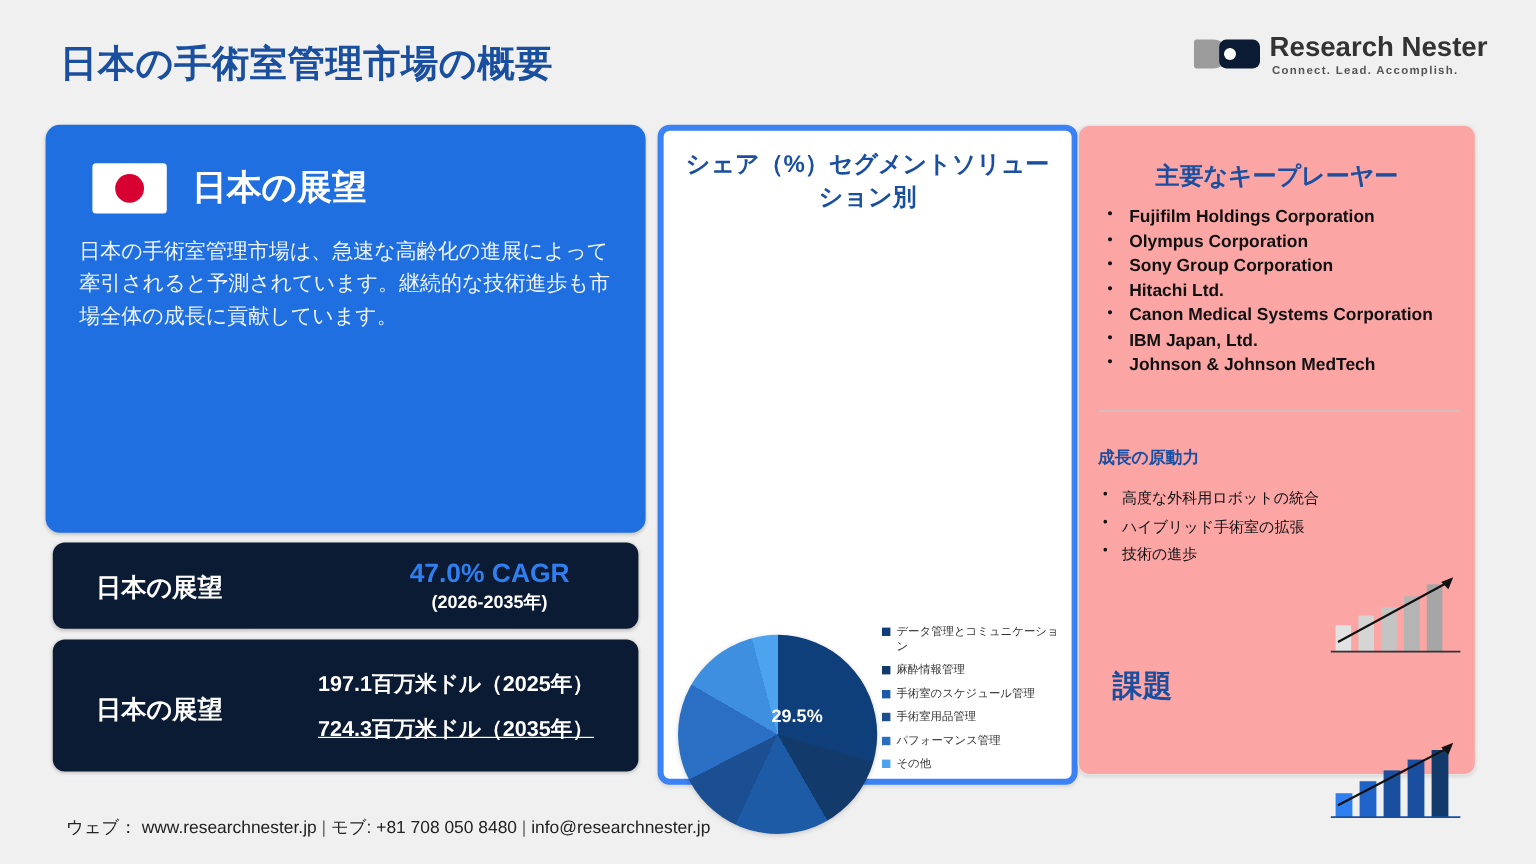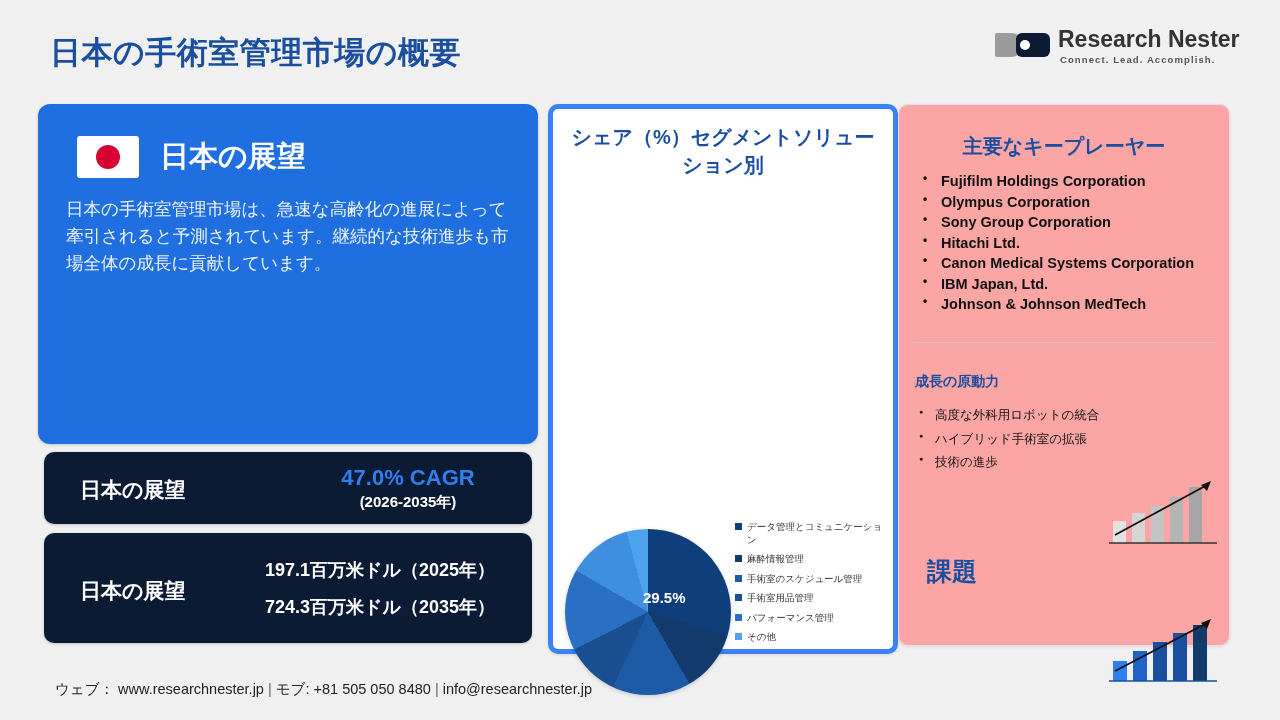--- a/index.html
+++ b/index.html
@@ -160,21 +160,21 @@
   .size-row {
     position: absolute;
     left: 200px;
     width: 272px;
     text-align: center;
     font-size: 18px;
     font-weight: bold;
     color: #ffffff;
   }
   .size-row.r1 { top: 25px; }
-  .size-row.r2 { top: 62px; }
+  .size-row.r2 { top: 62px; text-decoration: underline; }
 
   
   .chart-card {
     position: absolute;
     left: 548px;
     top: 104px;
     width: 340px;
     height: 540px;
     background: #ffffff;
     border-radius: 10px;
@@ -490,18 +490,18 @@
       <line x1="2" y1="68" x2="110" y2="68" stroke="#1a4fa0" stroke-width="1.5"></line>
       <line x1="8" y1="58" x2="100" y2="10" stroke="#111" stroke-width="1.8"></line>
       <polygon points="104,6 94,10 100,16" fill="#111"></polygon>
     </svg>
   </div>
 
   <div class="footer">
     <span>ウェブ：</span>
     <span>www.researchnester.jp</span>
     <span class="sep">|</span>
-    <span>モブ: +81 505 050 8480</span>
+    <span>モブ: +81 708 050 8480</span>
     <span class="sep">|</span>
     <span>info@researchnester.jp</span>
   </div>
 
 </div>
 
 </body></html>

